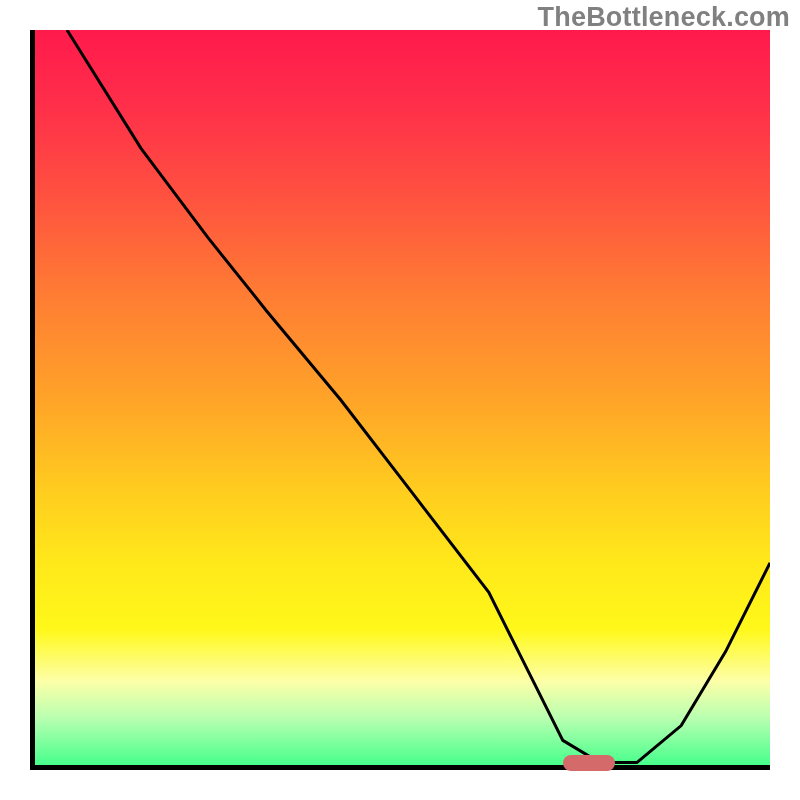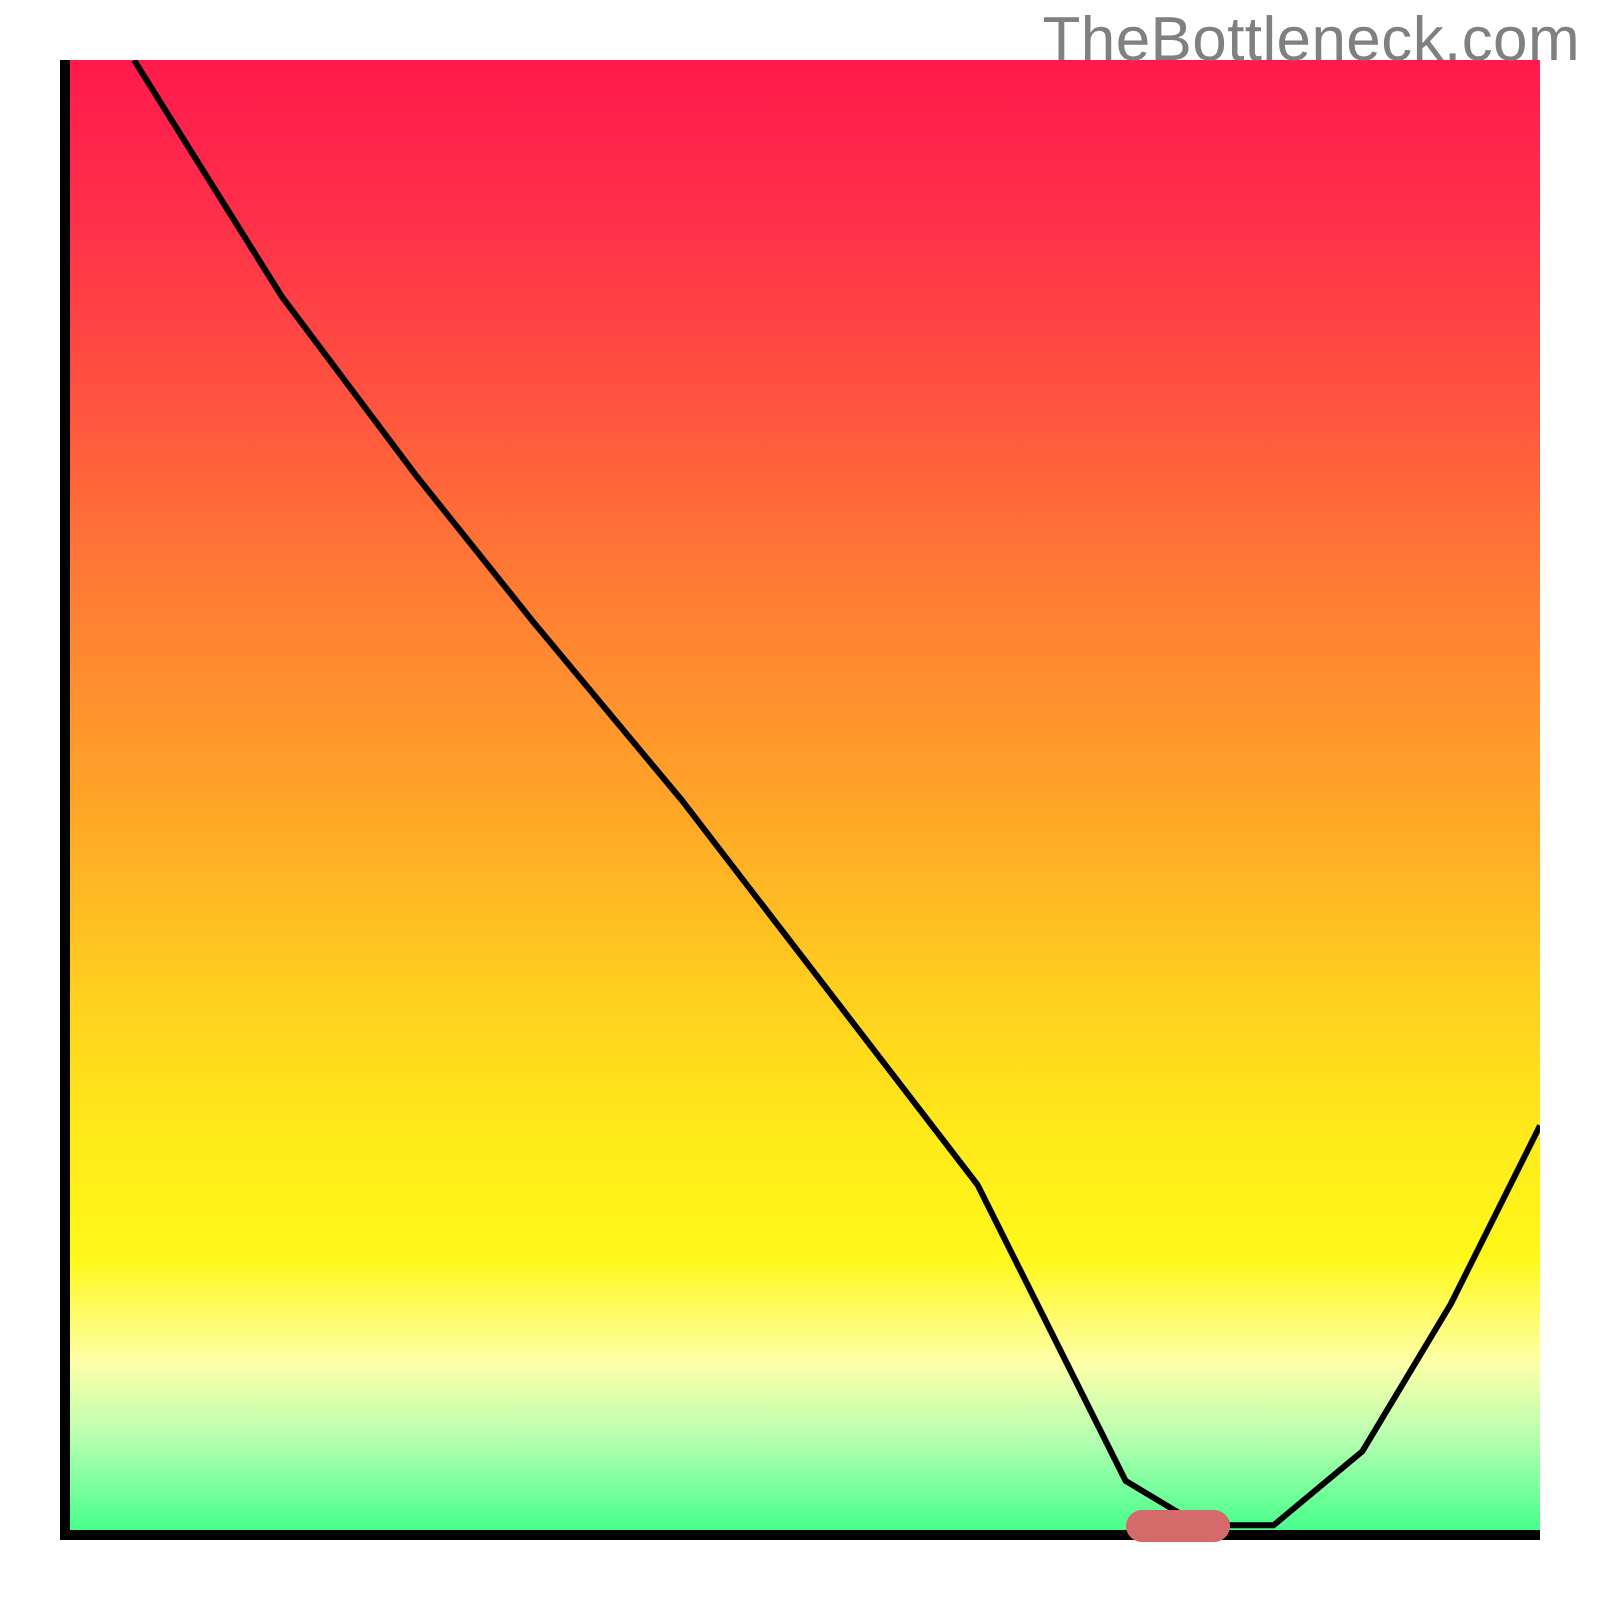--- a/index.html
+++ b/index.html
@@ -13,22 +13,22 @@
   }
   .wrap {
     position: relative;
     width: 800px;
     height: 800px;
   }
   .watermark {
     position: absolute;
     top: 2px;
     right: 10px;
-    font-size: 31px;
-    font-weight: normal;
+    font-size: 27px;
+    font-weight: bold;
     color: #808080;
     letter-spacing: 0.2px;
     z-index: 10;
   }
   .plot-area {
     position: absolute;
     left: 30px;
     top: 30px;
     width: 740px;
     height: 740px;

